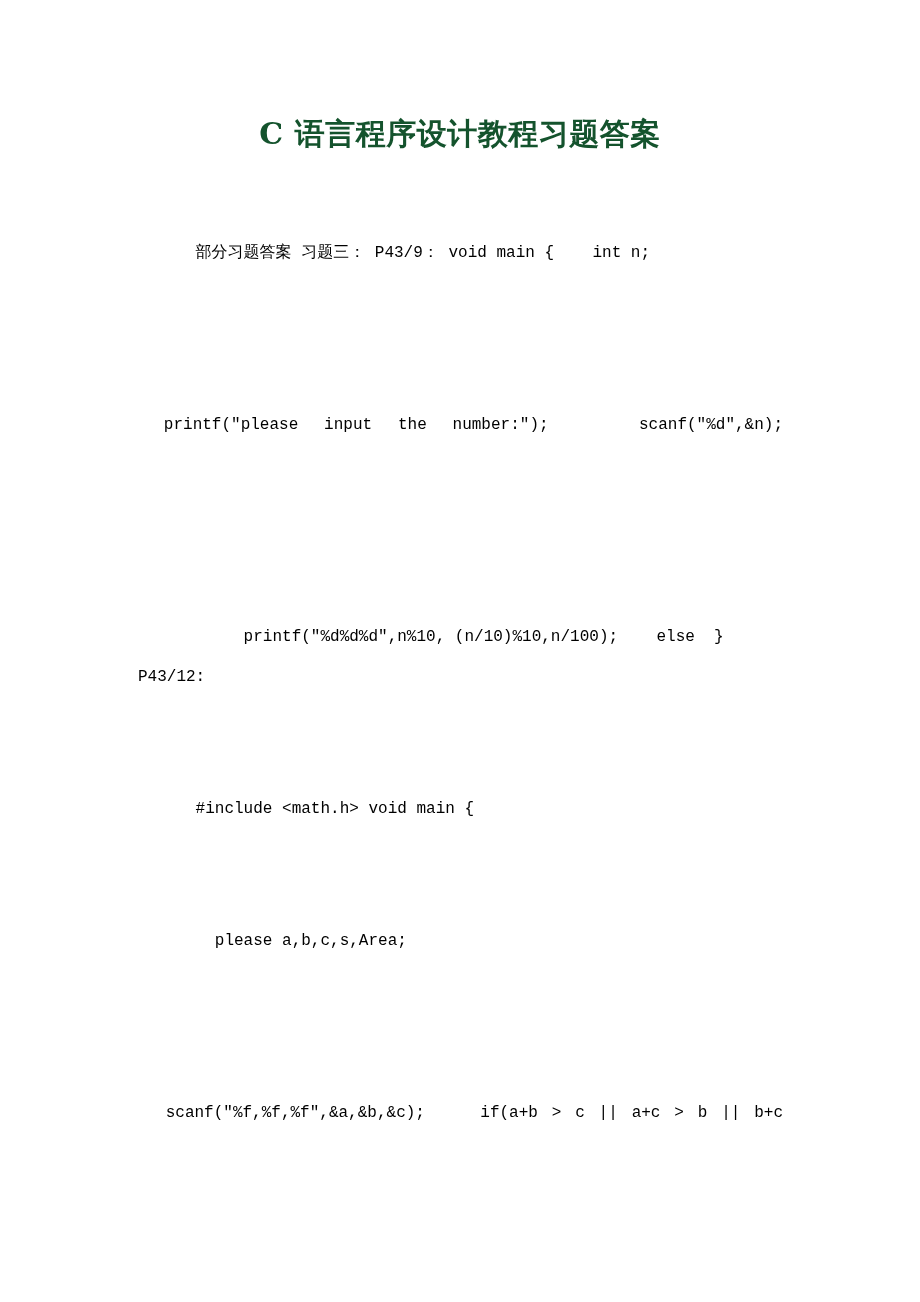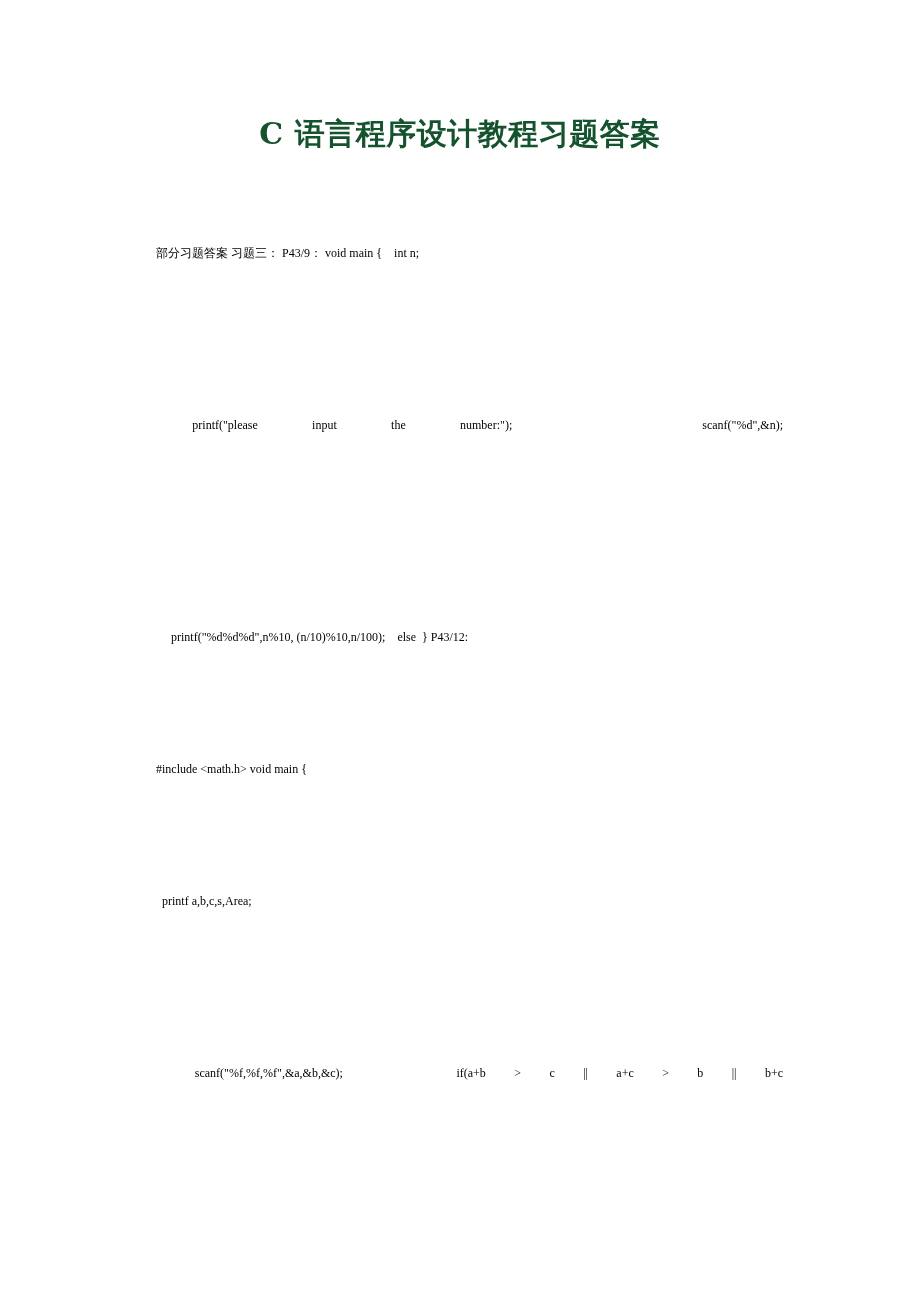--- a/index.html
+++ b/index.html
@@ -39,22 +39,22 @@
 
   .body-block {
     position: absolute;
     top: 193px;
     left: 138px;
     width: 645px;
   }
 
   .para {
     margin: 0 0 12px 0;
-    font-family: Liberation Serif, serif;
-    font-size: 12px;
+    font-family: Liberation Mono, monospace;
+    font-size: 16px;
     line-height: 40px;
     color: #000000;
     text-align: justify;
     text-justify: inter-character;
     word-spacing: 0px;
     white-space: pre-wrap;
   }
 
   .para:last-child {
     margin-bottom: 0;
@@ -100,21 +100,21 @@
 
     <p class="para flat">
       <span>     printf("%d%d%d",n%10, (n/10)%10,n/100);    else  } P43/12:</span>
     </p>
 
     <p class="para flat">
       <span>#include &lt;math.h&gt; void main {</span>
     </p>
 
     <p class="para flat">
-      <span>  printf a,b,c,s,Area;</span>
+      <span>  please a,b,c,s,Area;</span>
     </p>
 
     <p class="para stretch">
       <span class="ln">  scanf("%f,%f,%f",&amp;a,&amp;b,&amp;c);    if(a+b &gt; c || a+c &gt; b || b+c</span>
       
     </p>
 
   </div>
 </div>
 

